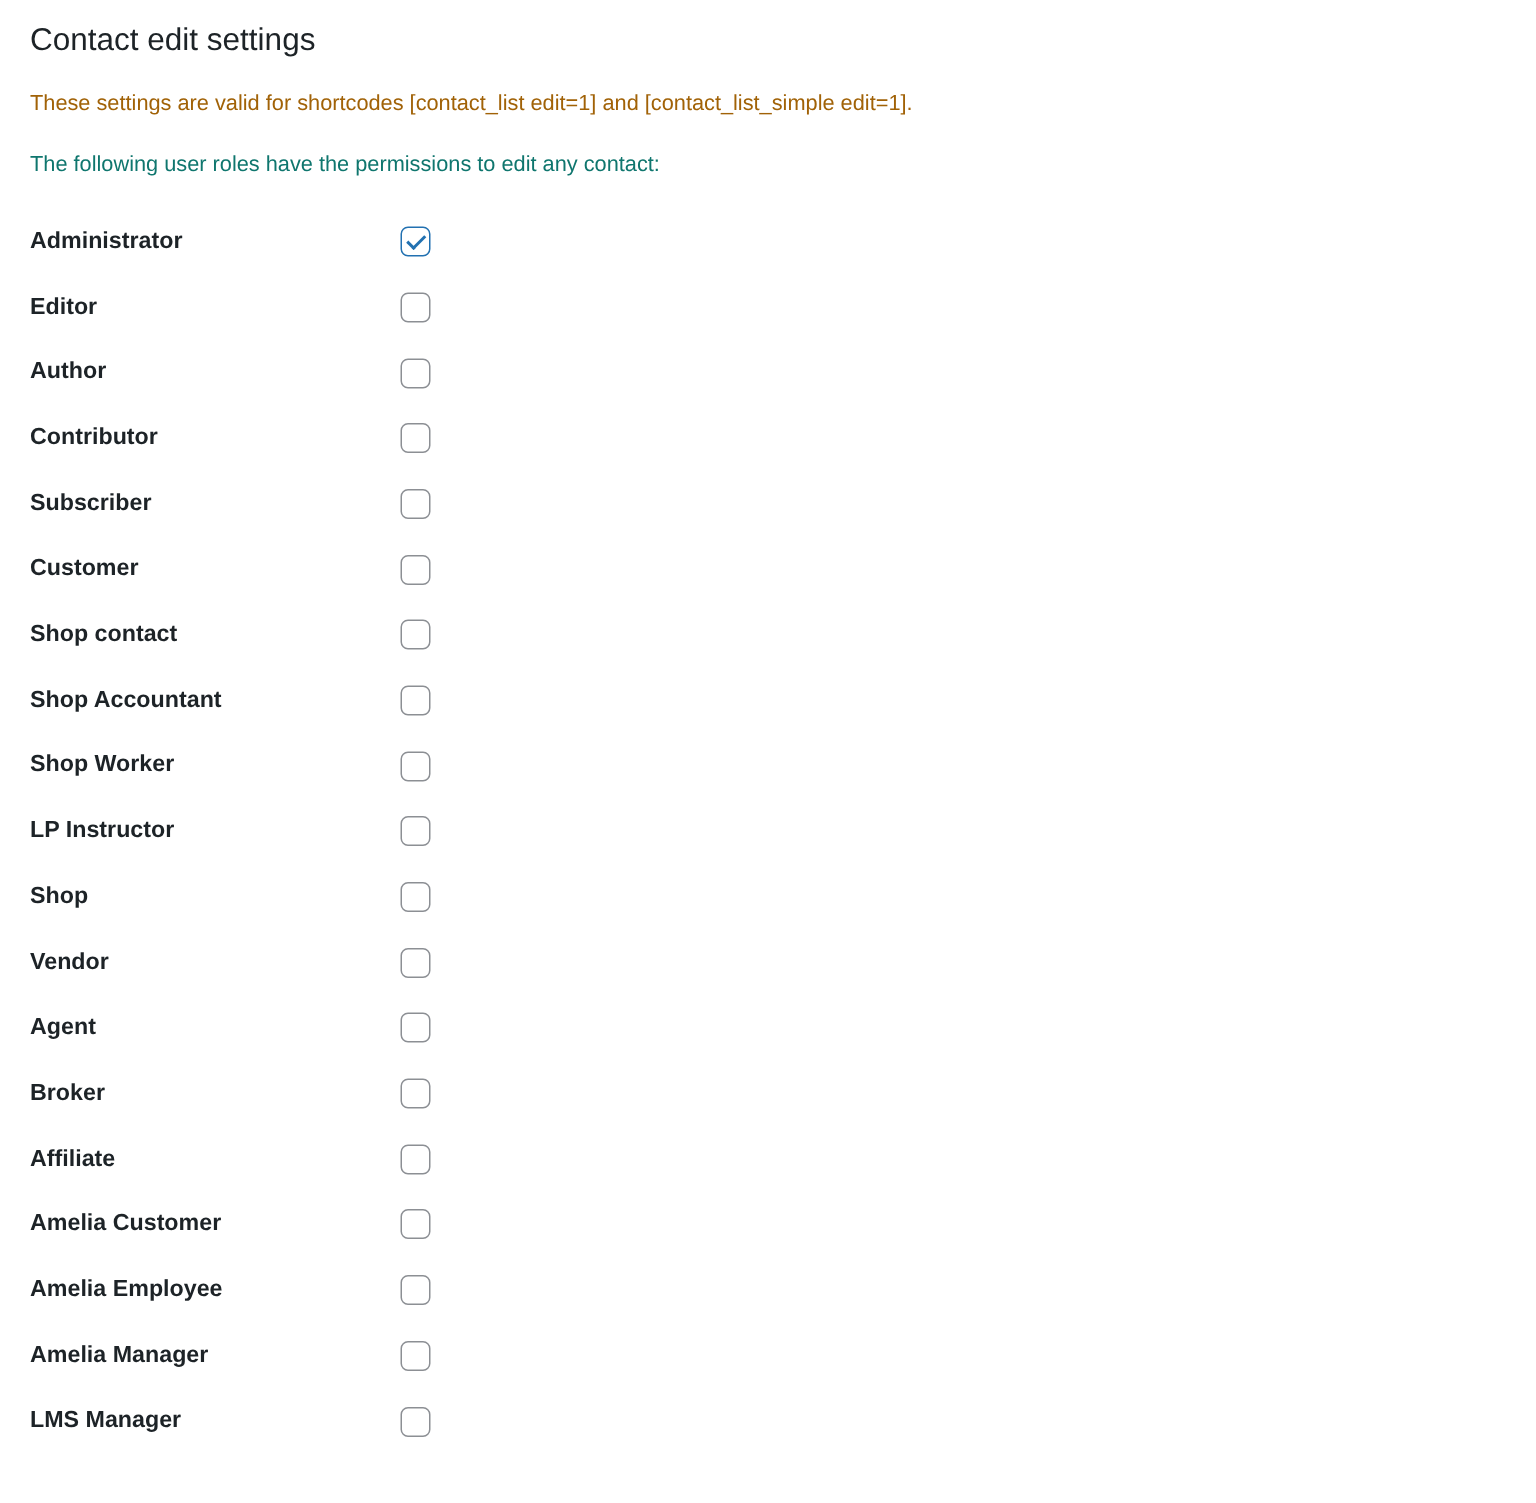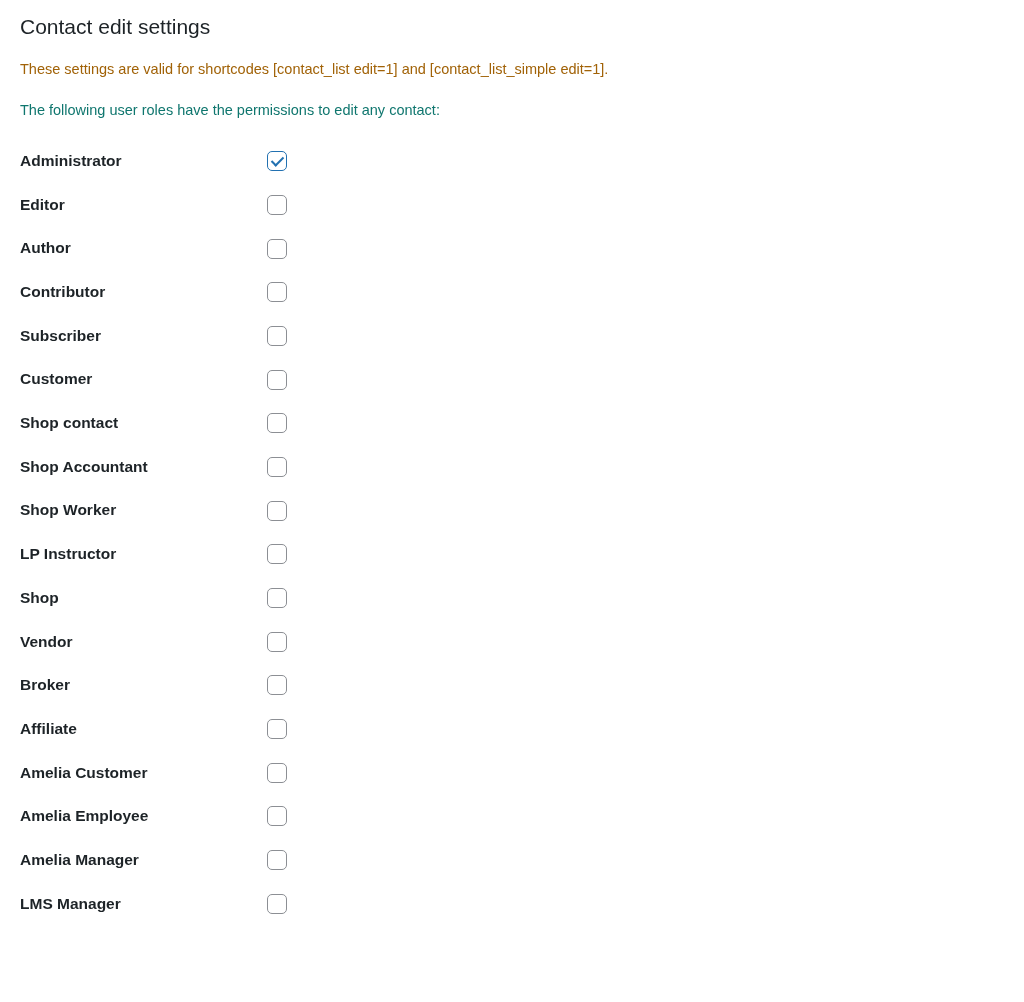--- a/index.html
+++ b/index.html
@@ -133,20 +133,24 @@
     </div>
     <div class="role-row">
       <div class="role-label">Shop</div>
       <span class="checkbox-wrap"><input type="checkbox" class="role-checkbox" style=""></span>
     </div>
     <div class="role-row">
       <div class="role-label">Vendor</div>
       <span class="checkbox-wrap"><input type="checkbox" class="role-checkbox" style=""></span>
     </div>
     <div class="role-row">
+      <div class="role-label">Agent</div>
+      <span class="checkbox-wrap"><input type="checkbox" class="role-checkbox" style=""></span>
+    </div>
+    <div class="role-row">
       <div class="role-label">Broker</div>
       <span class="checkbox-wrap"><input type="checkbox" class="role-checkbox" style=""></span>
     </div>
     <div class="role-row">
       <div class="role-label">Affiliate</div>
       <span class="checkbox-wrap"><input type="checkbox" class="role-checkbox" style=""></span>
     </div>
     <div class="role-row">
       <div class="role-label">Amelia Customer</div>
       <span class="checkbox-wrap"><input type="checkbox" class="role-checkbox" style=""></span>

